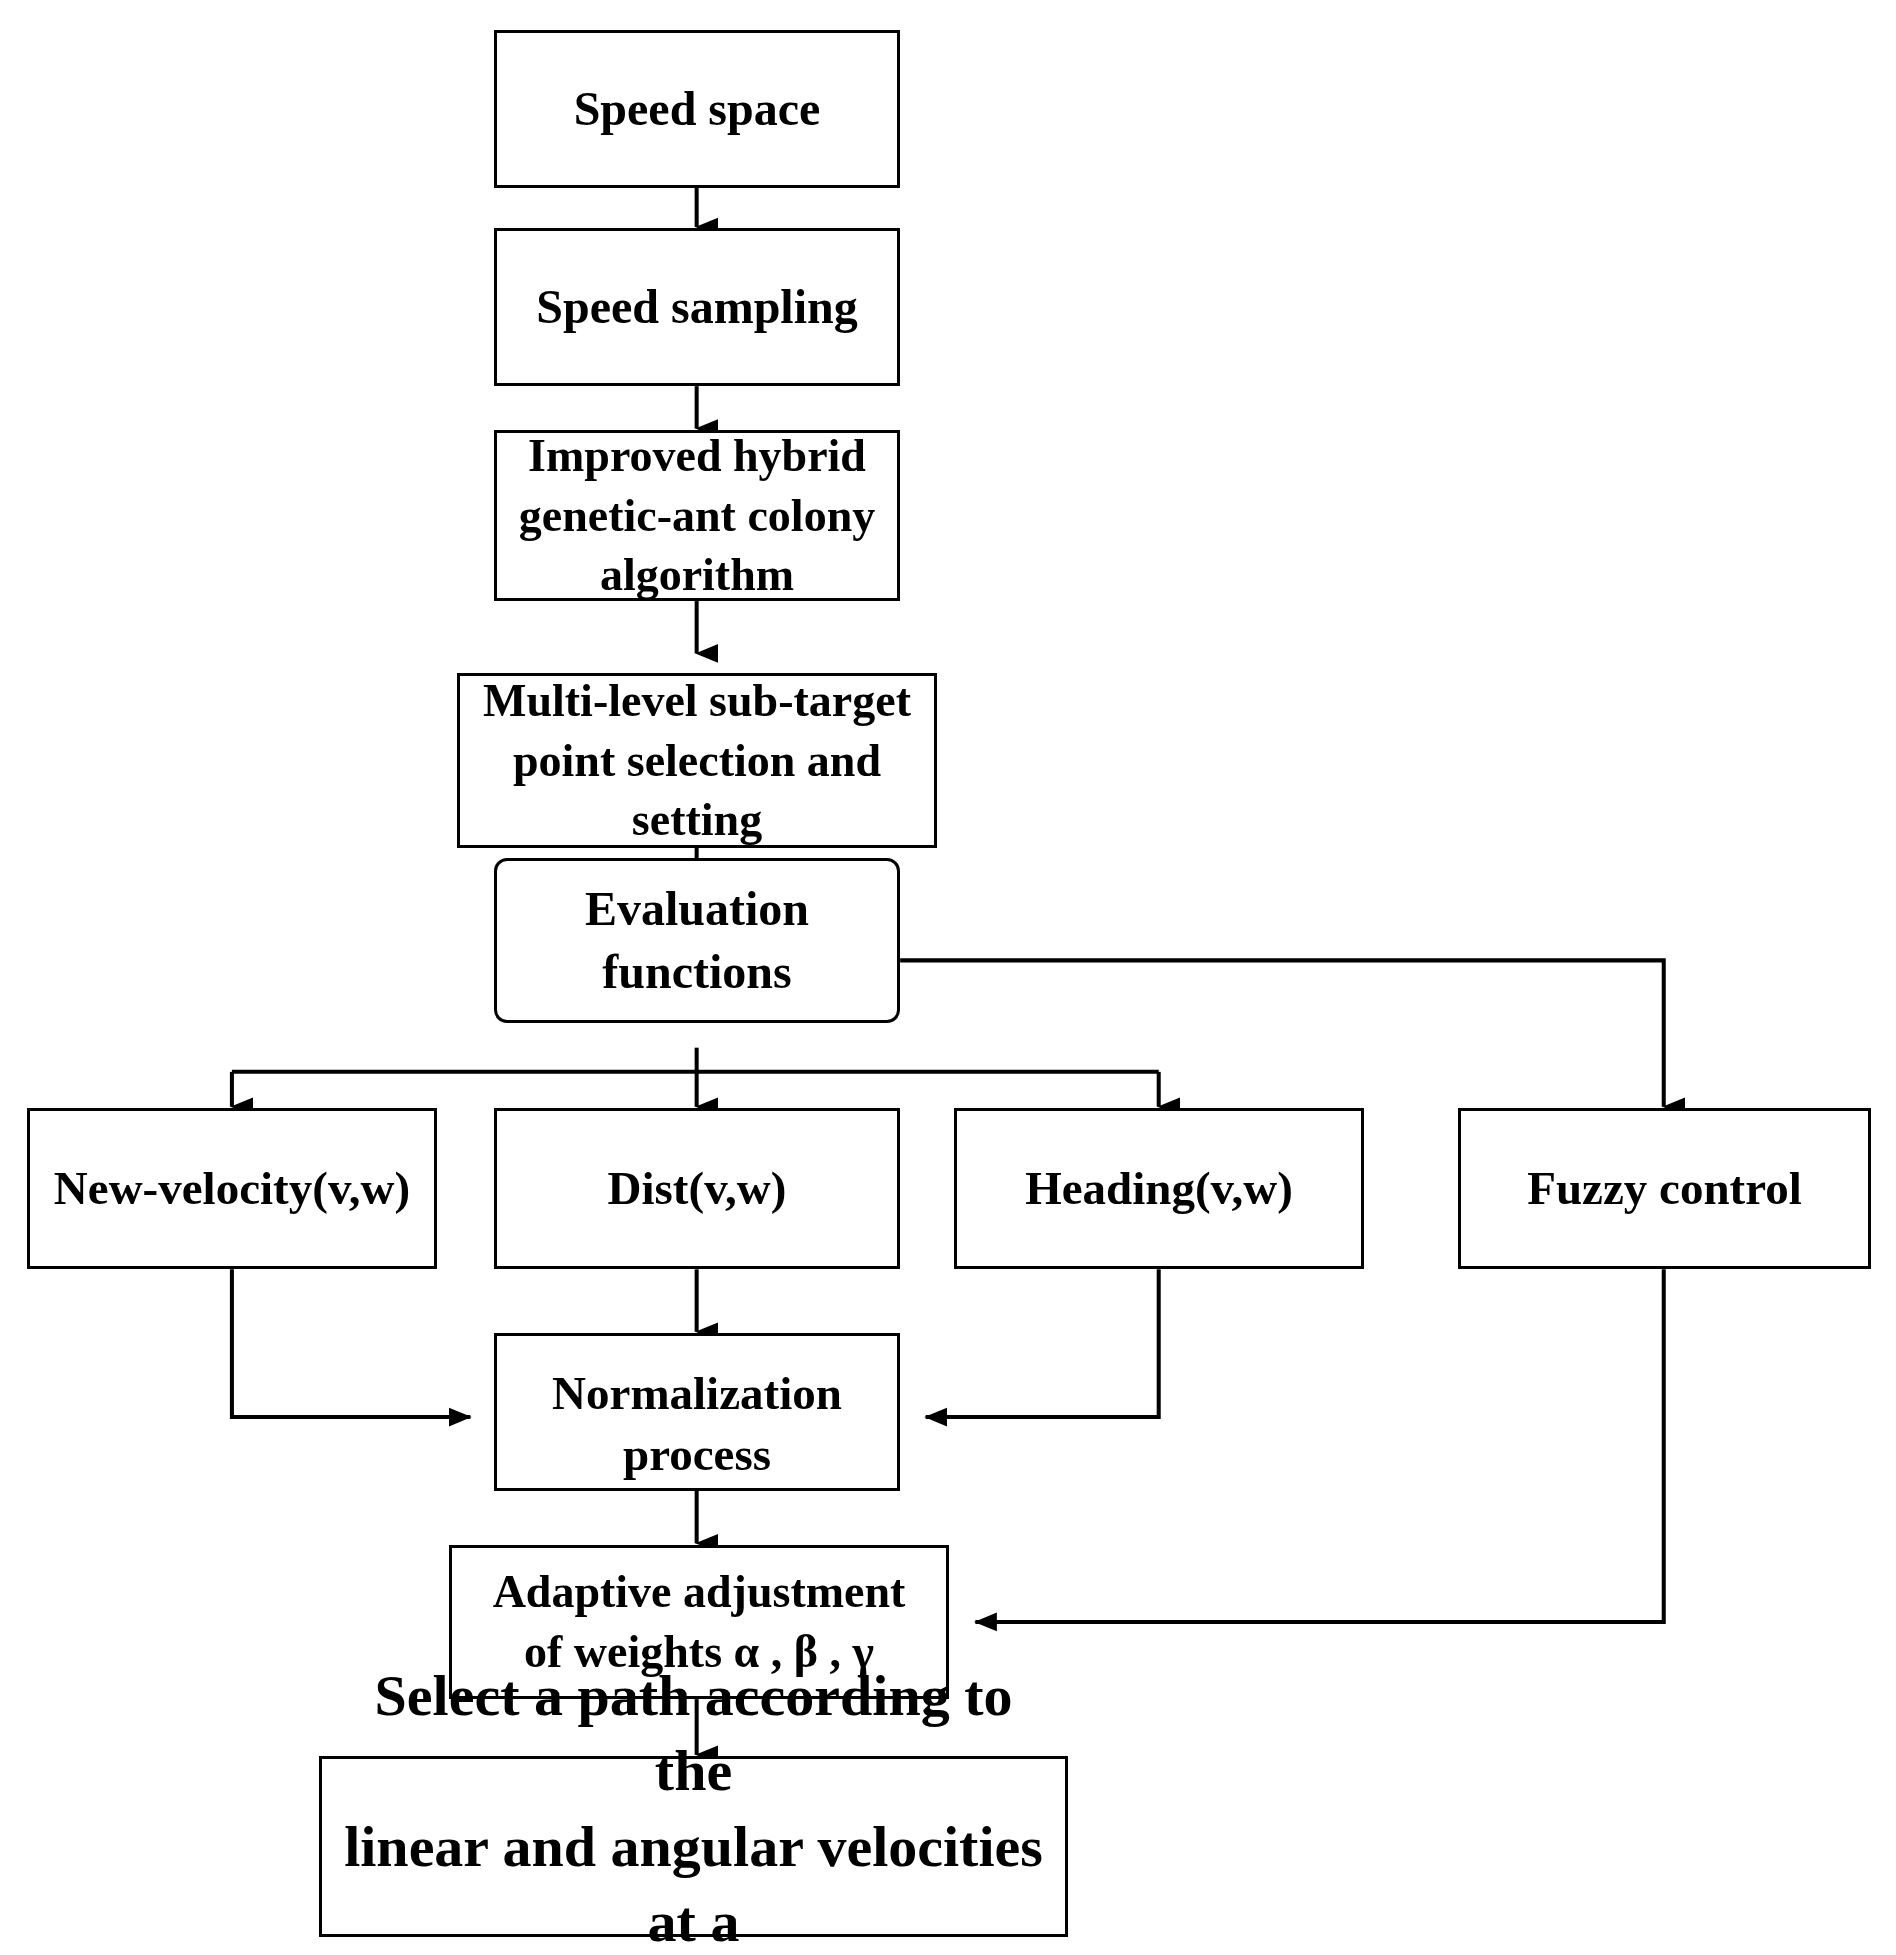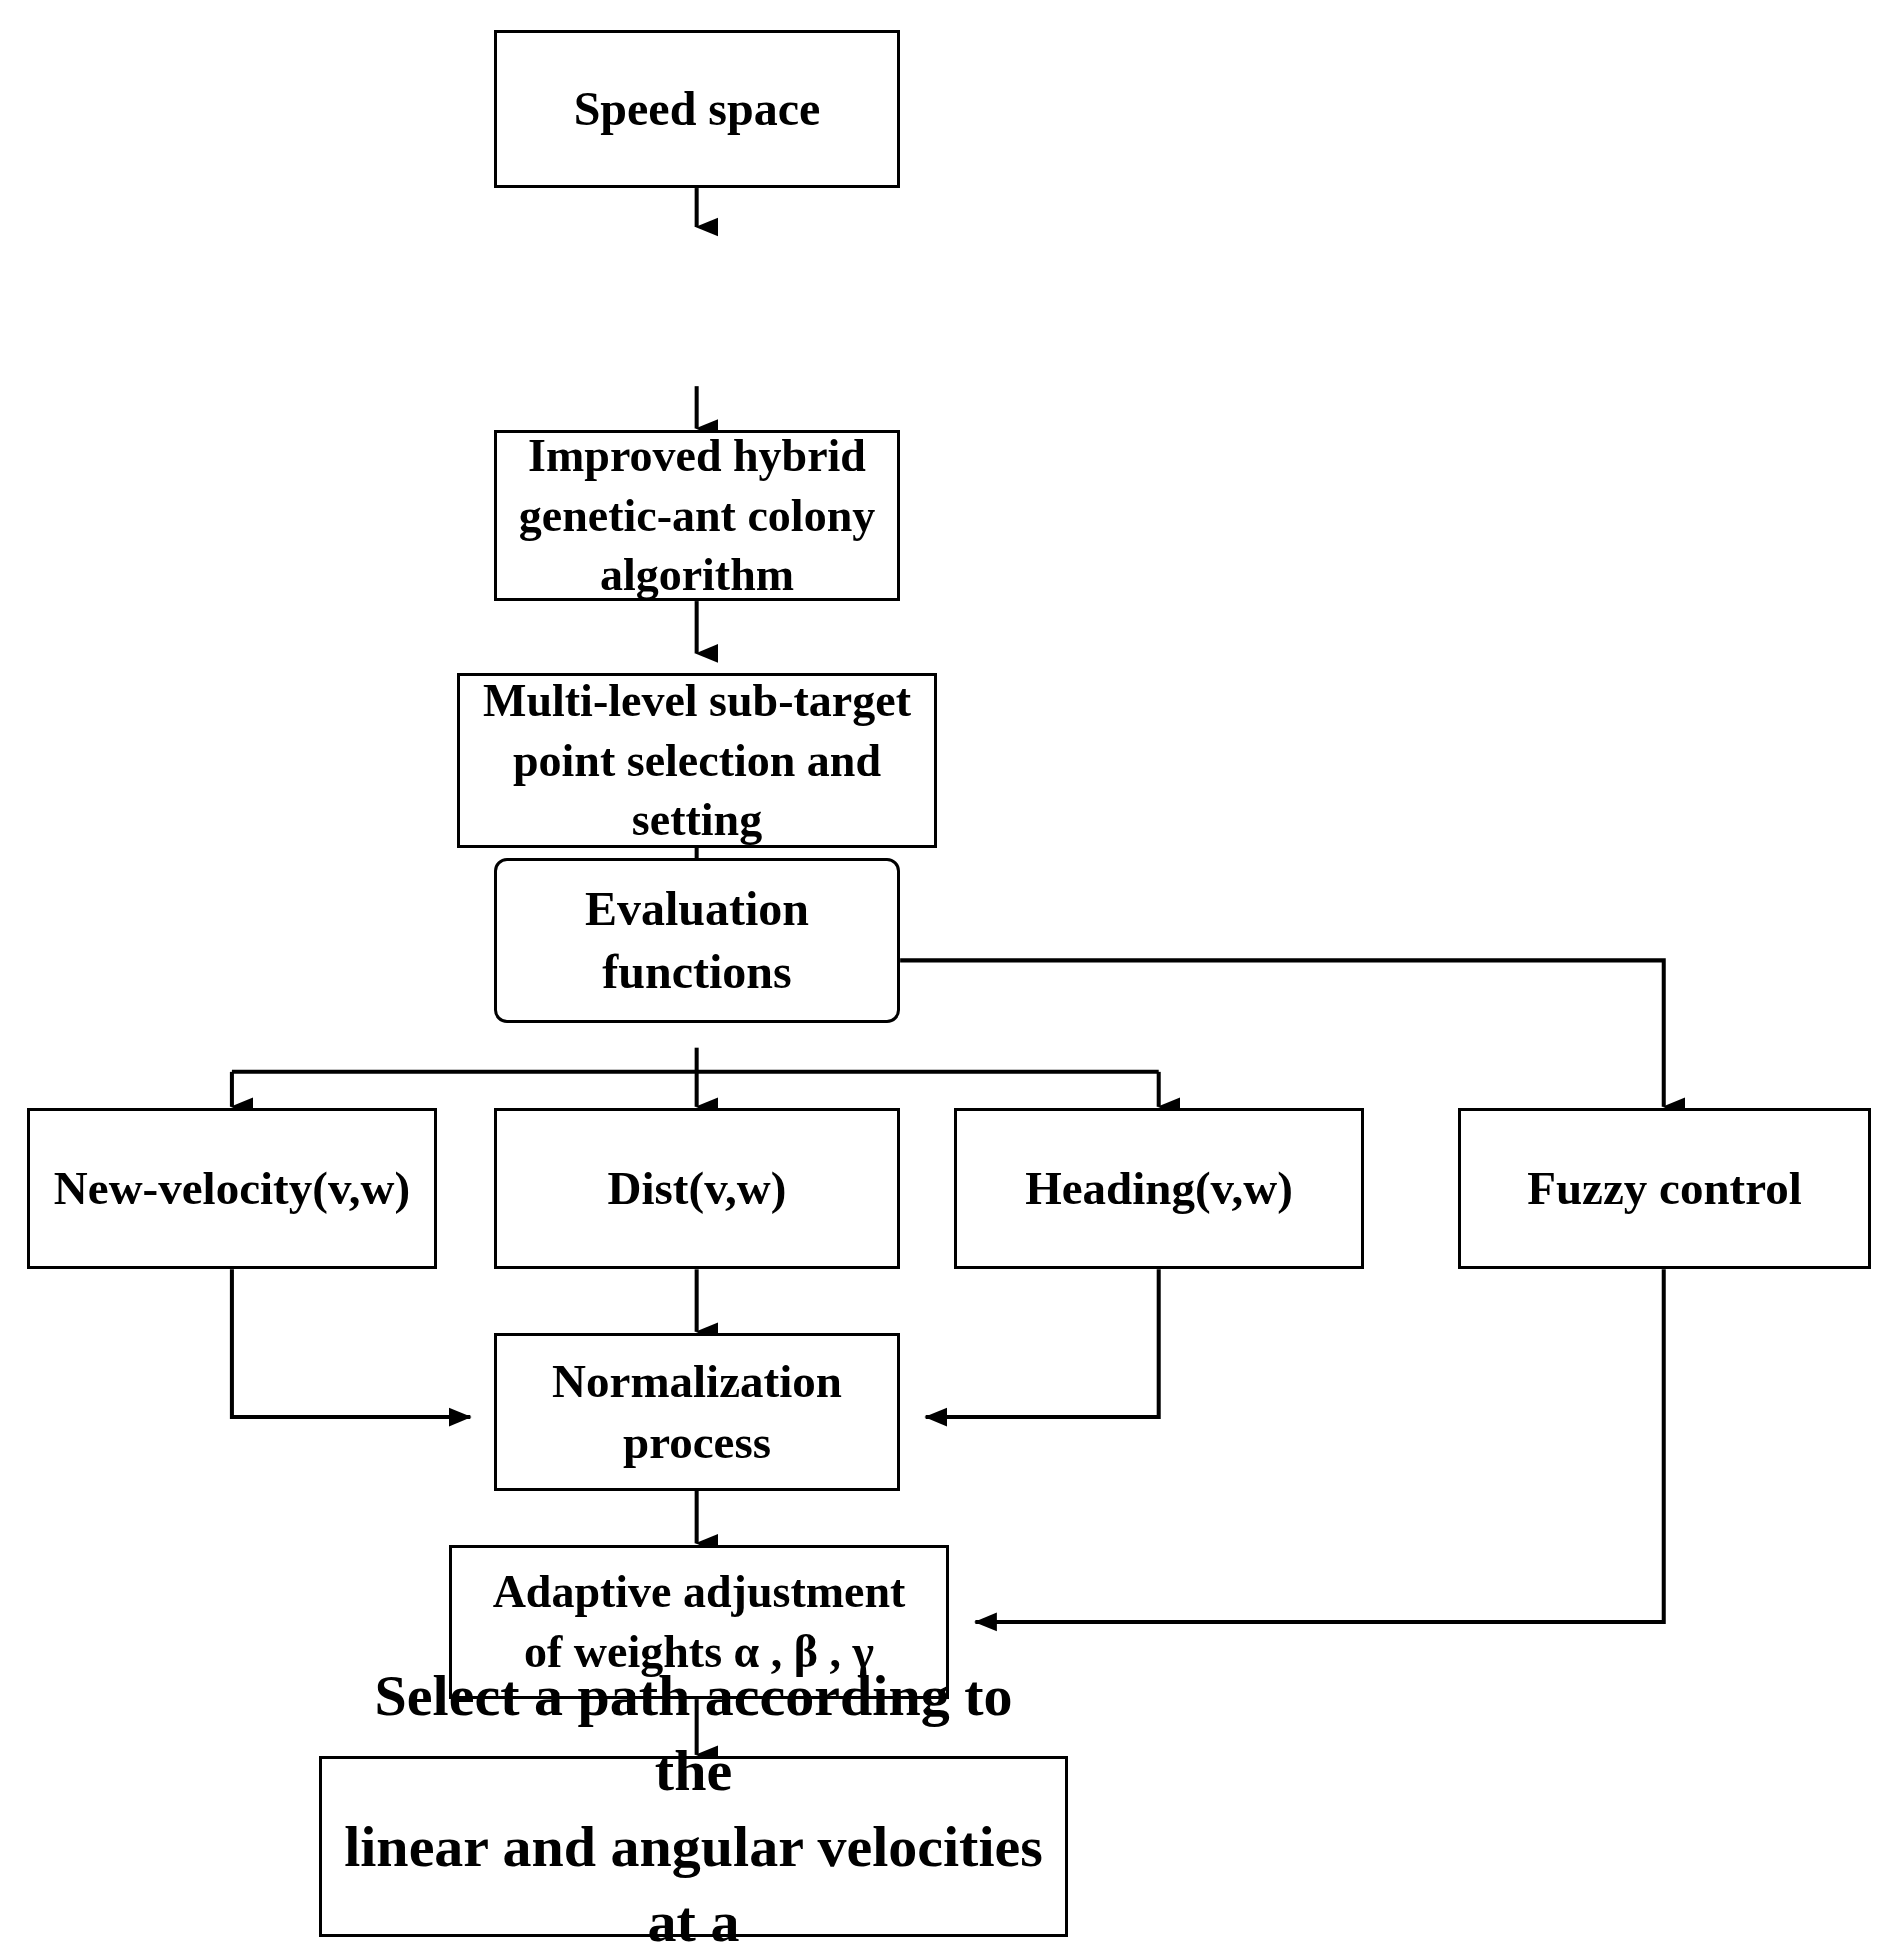--- a/index.html
+++ b/index.html
@@ -45,21 +45,21 @@
   
   .n-speed-space      { left: 494px;  top: 30px;   width: 406px;  height: 158px;  font-size: 48px; }
   .n-speed-sampling   { left: 494px;  top: 228px;  width: 406px;  height: 158px;  font-size: 48px; }
   .n-algorithm        { left: 494px;  top: 430px;  width: 406px;  height: 171px;  font-size: 46px; }
   .n-subtarget        { left: 457px;  top: 655px;  width: 480px;  height: 175px;  font-size: 46px; margin-top: 18px; }
   .n-evaluation       { left: 494px;  top: 858px; width: 406px;  height: 165px;  font-size: 48px; border-radius: 13px; }
   .n-newvelocity      { left: 27px;   top: 1108px; width: 410px;  height: 161px;  font-size: 47px; }
   .n-dist             { left: 494px;  top: 1108px; width: 406px;  height: 161px;  font-size: 47px; }
   .n-heading          { left: 954px; top: 1108px; width: 410px;  height: 161px;  font-size: 47px; }
   .n-fuzzy            { left: 1458px; top: 1108px; width: 413px;  height: 161px;  font-size: 47px; }
-  .n-normalization    { left: 494px;  top: 1333px; width: 406px;  height: 158px;  font-size: 47px; }
+  .n-normalization    { left: 494px;  top: 1333px; width: 406px;  height: 158px;  font-size: 47px; align-items: flex-end; }
   .n-adaptive         { left: 449px;  top: 1545px; width: 500px;  height: 154px;  font-size: 46px; }
   .n-selectpath       { left: 319px;  top: 1756px; width: 749px; height: 181px;  font-size: 58px; }
 </style>
 </head>
 <body>
 
 <div id="canvas">
 
   <svg id="edges" viewBox="0 0 2824 2911" xmlns="http://www.w3.org/2000/svg">
     <defs>
@@ -106,20 +106,23 @@
       <path d="M 2477,1890 L 2477,2415 L 1452,2415" marker-end="url(#arrowLeft)"></path>
 
       <path d="M 1037,2530 L 1037,2613" marker-end="url(#arrowDown)"></path>
     </g>
   </svg>
 
   <div class="node n-speed-space">
     <span class="label">Speed space</span>
   </div>
 
+  <div class="node n-speed-sampling">
+    <span class="label">Speed sampling</span>
+  </div>
 
   <div class="node n-algorithm">
     <span class="label">Improved hybrid
 genetic-ant colony
 algorithm</span>
   </div>
 
   <div class="node n-subtarget">
     <span class="label">Multi-level sub-target
 point selection and

